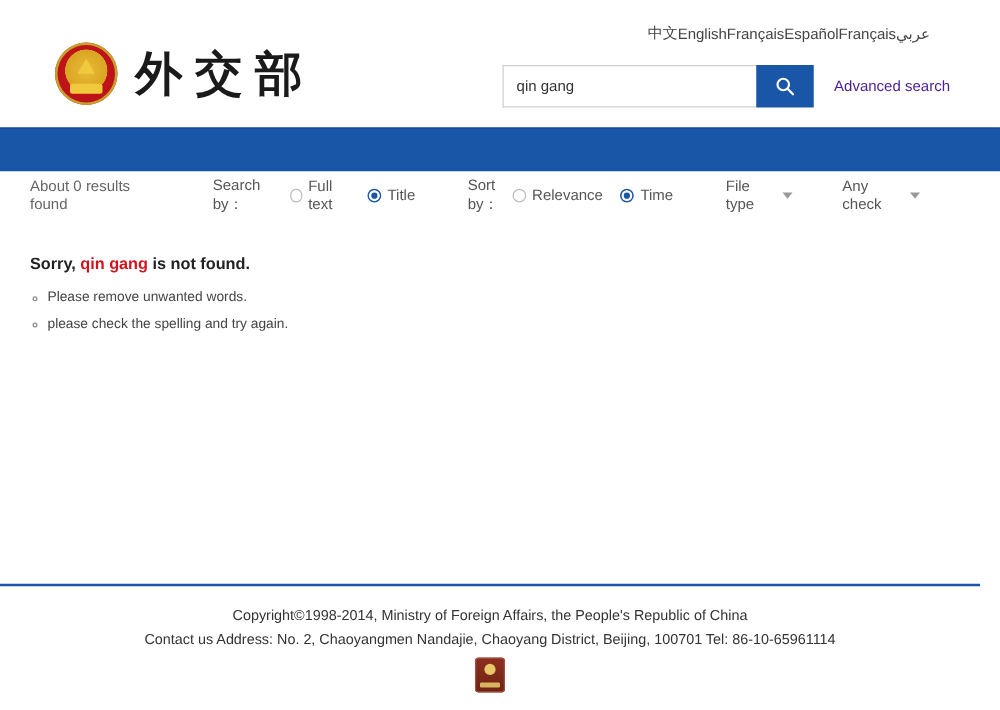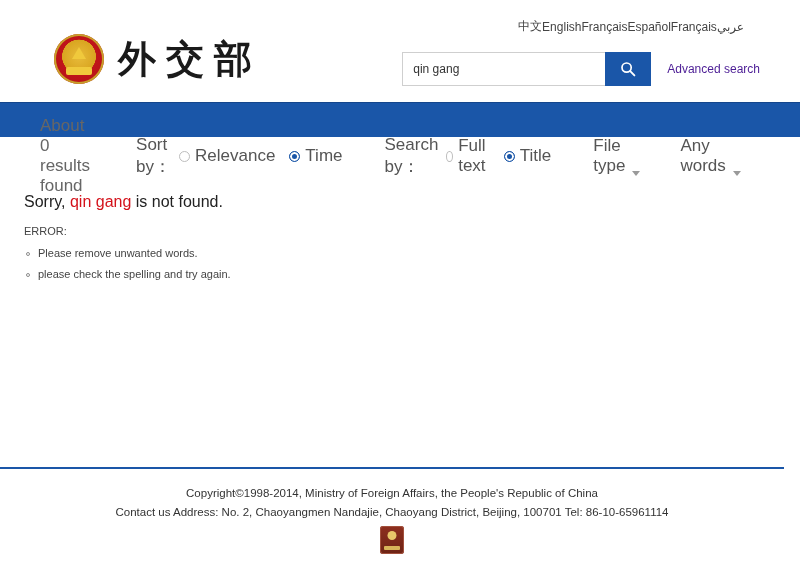--- a/index.html
+++ b/index.html
@@ -38,21 +38,21 @@
     white-space: nowrap;
   }
 
   
   .header {
     position: relative;
     height: 102px;
   }
   .brand {
     position: absolute;
-    left: 54px;
+    left: 44px;
     top: 34px;
     display: flex;
     align-items: center;
     gap: 14px;
     text-align: right;
   }
   .emblem {
     width: 50px;
     height: 50px;
     border-radius: 50%;
@@ -141,22 +141,22 @@
     height: 34px;
     background: #1a56a8;
     border-top: 1px solid #14468c;
   }
 
   
   .filter-bar {
     height: 38px;
     display: flex;
     align-items: center;
-    padding: 0 40px;
-    font-size: 17px;
+    padding: 0 24px;
+    font-size: 12px;
     color: #555;
     gap: 0;
     border-bottom: none;
   }
   .results-count { color: #666; margin-right: 46px; }
   .filter-group {
     display: flex;
     align-items: center;
     gap: 8px;
     margin-right: 36px;
@@ -180,43 +180,43 @@
     position: relative;
   }
   .radio.on {
     border-color: #1a56a8;
     background: #1a56a8;
     box-shadow: inset 0 0 0 2px #ffffff;
   }
   .radio-text { color: #555; }
   .dropdown {
     display: flex;
-    align-items: flex-end;
+    align-items: center;
     gap: 7px;
     color: #555;
     cursor: pointer;
     margin-right: 40px;
   }
   .caret {
     width: 0; height: 0;
     border-left: 4px solid transparent;
     border-right: 4px solid transparent;
     border-top: 5px solid #9a9a9a;
   }
 
   
   .content {
     padding: 12px 24px 0 24px;
     min-height: 250px;
   }
   .sorry {
-    font-size: 16px;
-    font-weight: normal;
+    font-size: 13px;
+    font-weight: bold;
     color: #222;
-    margin: 6px 0 14px 0;
+    margin: 16px 0 14px 0;
   }
   .sorry .term { color: #d4121b; }
   .err-title {
     font-size: 11px;
     color: #444;
     margin-bottom: 10px;
   }
   .err-list {
     list-style: none;
     margin: 0;
@@ -323,59 +323,58 @@
       <a class="adv-search" href="#">Advanced search</a>
     </div>
   </div>
 
   <div class="nav-band"></div>
 
   <div class="filter-bar">
     <span class="results-count">About 0 results found</span>
 
     <div class="filter-group">
+      <span class="filter-label">Search by：</span>
+      <span class="radio-opt">
+        <span class="radio"></span>
+        <span class="radio-text">Full text</span>
+      </span>
+      <span class="radio-opt">
+        <span class="radio on"></span>
+        <span class="radio-text">Title</span>
+      </span>
+    </div>
+
+    <div class="filter-group">
       <span class="filter-label">Sort by：</span>
       <span class="radio-opt">
         <span class="radio"></span>
         <span class="radio-text">Relevance</span>
       </span>
       <span class="radio-opt">
         <span class="radio on"></span>
         <span class="radio-text">Time</span>
       </span>
     </div>
 
-    <div class="filter-group">
-      <span class="filter-label">Search by：</span>
-      <span class="radio-opt">
-        <span class="radio"></span>
-        <span class="radio-text">Full text</span>
-      </span>
-      <span class="radio-opt">
-        <span class="radio on"></span>
-        <span class="radio-text">Title</span>
-      </span>
-    </div>
-
     <div class="dropdown">
       <span>File type</span>
       <span class="caret"></span>
     </div>
 
     <div class="dropdown">
-      <span>Any words</span>
+      <span>Any check</span>
       <span class="caret"></span>
     </div>
   </div>
 
   <div class="content">
     <div class="sorry">
       <span>Sorry, </span><span class="term">qin gang</span><span> is not found.</span>
     </div>
-    <div class="err-title">ERROR:</div>
     <ul class="err-list">
       <li>Please remove unwanted words.</li>
       <li>please check the spelling and try again.</li>
     </ul>
   </div>
 
   <div class="footer">
     <div class="footer-line">Copyright©1998-2014, Ministry of Foreign Affairs, the People's Republic of China</div>
     <div class="footer-line">Contact us Address: No. 2, Chaoyangmen Nandajie, Chaoyang District, Beijing, 100701 Tel: 86-10-65961114</div>
     <div class="police-badge"></div>

